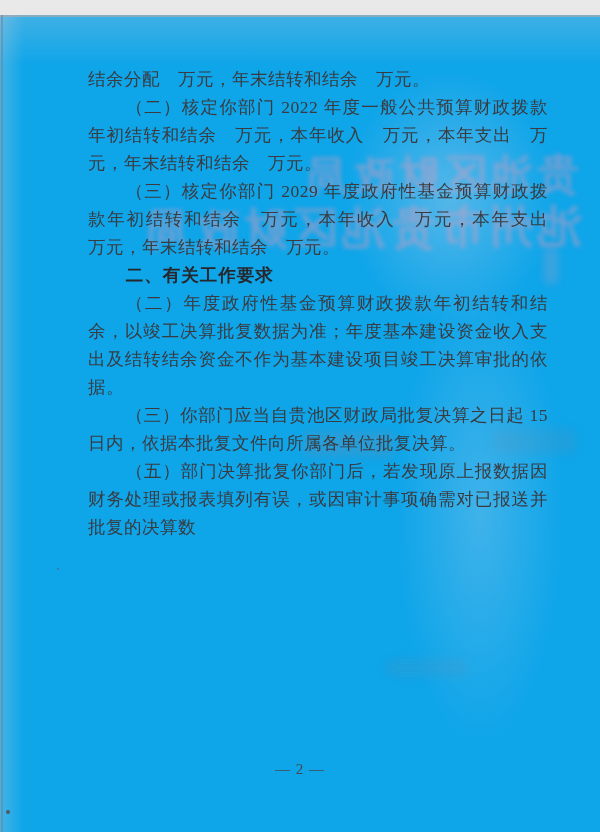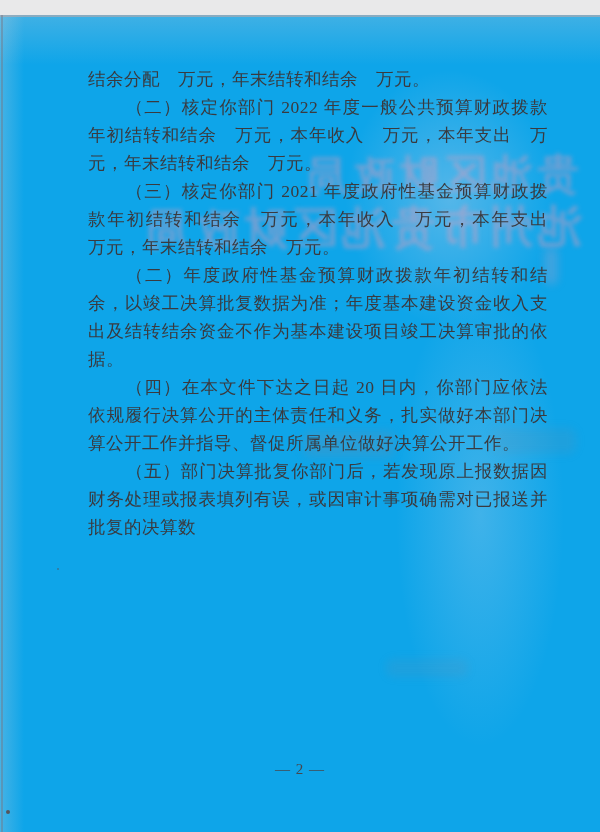--- a/index.html
+++ b/index.html
@@ -70,21 +70,22 @@
   <div class="smudge smudge-a"></div>
   <div class="smudge smudge-b"></div>
   <div class="smudge smudge-c"></div>
   <div class="smudge smudge-d"></div>
   <div class="speck speck-a"></div>
   <div class="speck speck-b"></div>
 
   <div class="content">
     <p class="para-continuation">结余分配　万元，年末结转和结余　万元。</p>
     <p class="para-indent">（二）核定你部门 2022 年度一般公共预算财政拨款年初结转和结余　万元，本年收入　万元，本年支出　万元，年末结转和结余　万元。</p>
-    <p class="para-indent">（三）核定你部门 2021 年度政府性基金预算财政拨款年初结转和结余　万元，本年收入　万元，本年支出　万元，年末结转和结余　万元。</p>
+    <p class="para-indent">（三）核定你部门 2029 年度政府性基金预算财政拨款年初结转和结余　万元，本年收入　万元，本年支出　万元，年末结转和结余　万元。</p>
+    <p class="section-heading">二、有关工作要求</p>
     <p class="para-indent">（二）年度政府性基金预算财政拨款年初结转和结余，以竣工决算批复数据为准；年度基本建设资金收入支出及结转结余资金不作为基本建设项目竣工决算审批的依据。</p>
-    <p class="para-indent">（四）在本文件下达之日起 20 日内，你部门应依法依规履行决算公开的主体责任和义务，扎实做好本部门决算公开工作并指导、督促所属单位做好决算公开工作。</p>
+    <p class="para-indent">（三）你部门应当自贵池区财政局批复决算之日起 15 日内，依据本批复文件向所属各单位批复决算。</p>
     <p class="para-indent">（五）部门决算批复你部门后，若发现原上报数据因财务处理或报表填列有误，或因审计事项确需对已报送并批复的决算数</p>
   </div>
 
   <div class="pageno">— 2 —</div>
 
 </div>
 
 </body></html>

